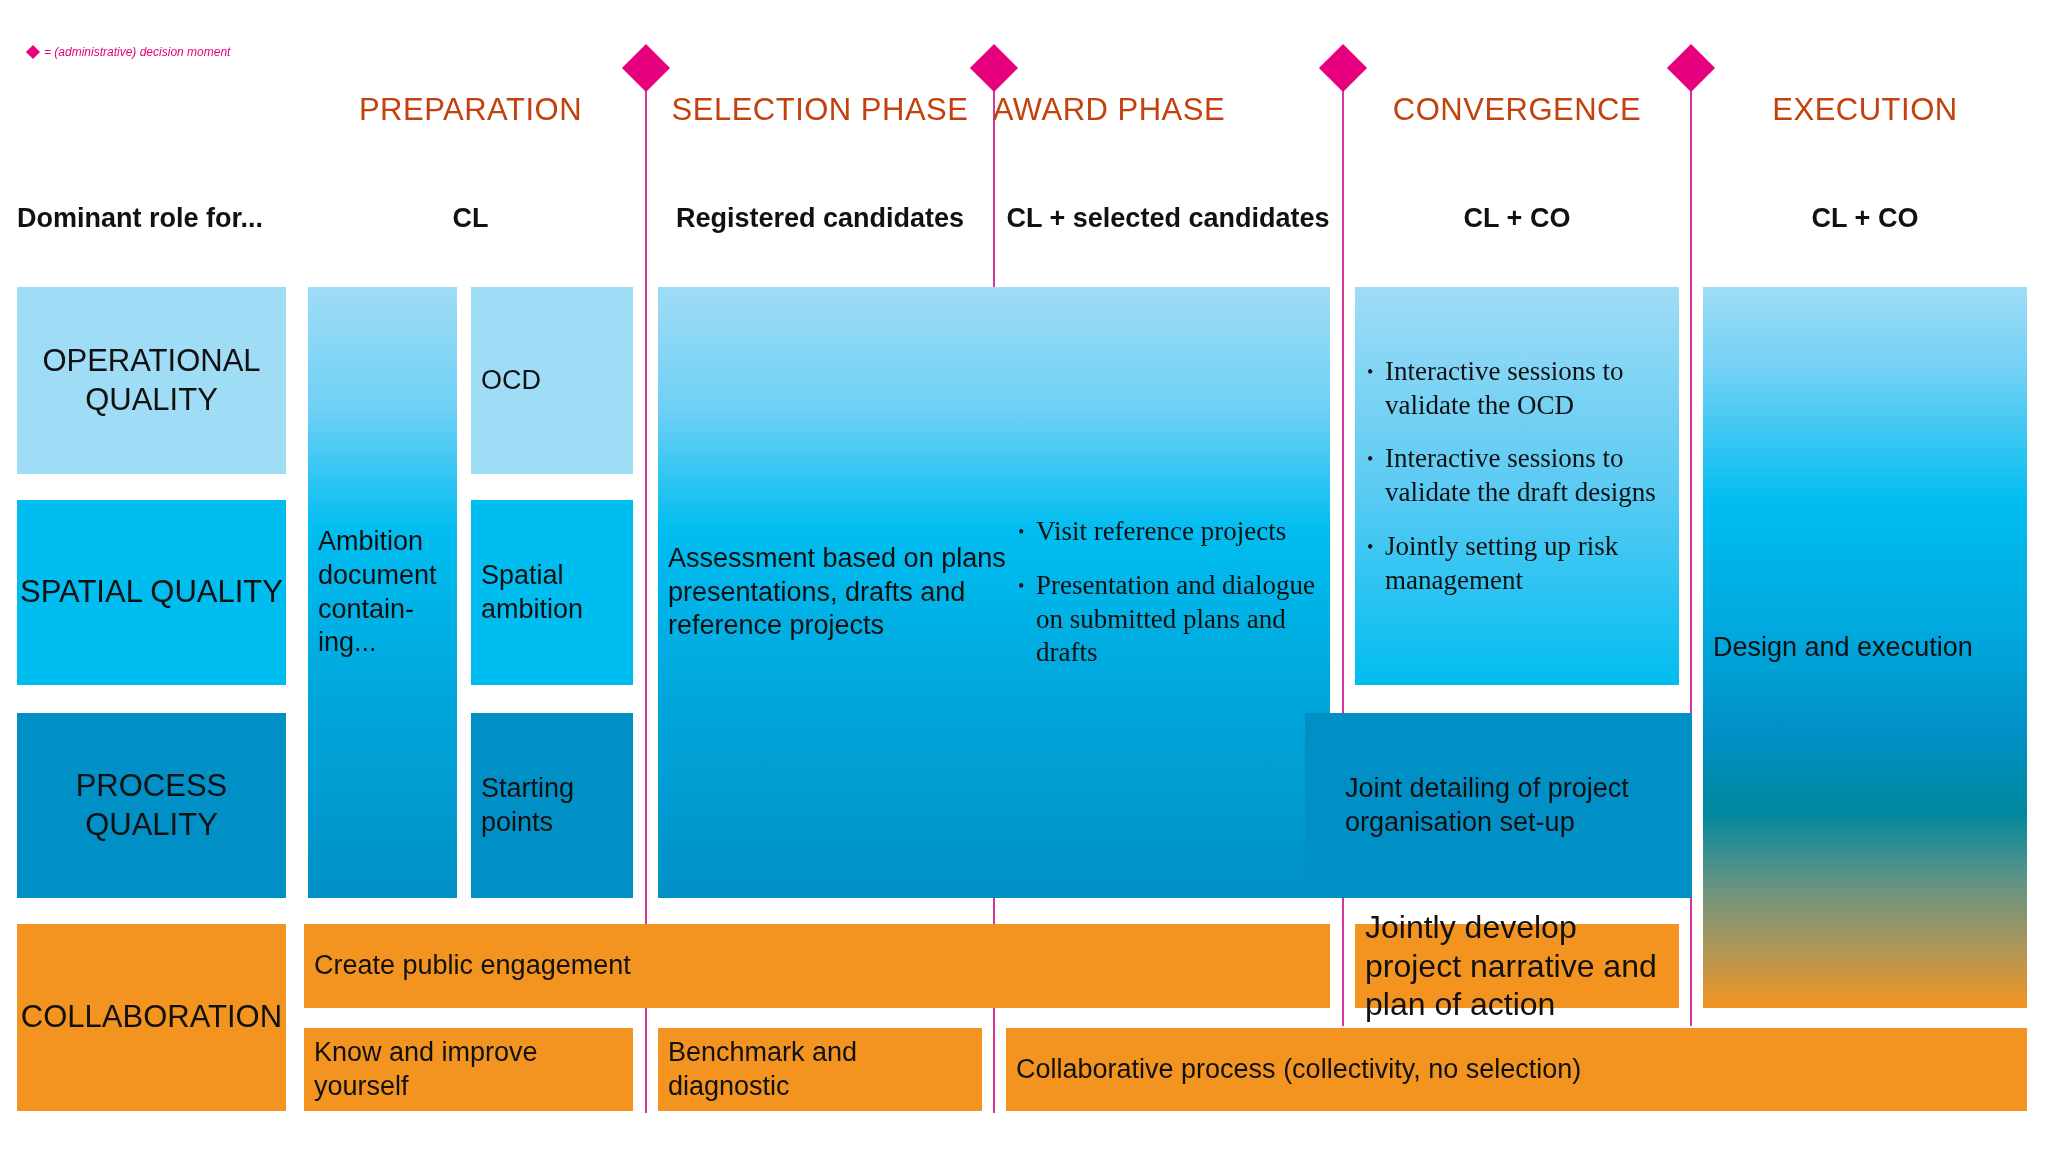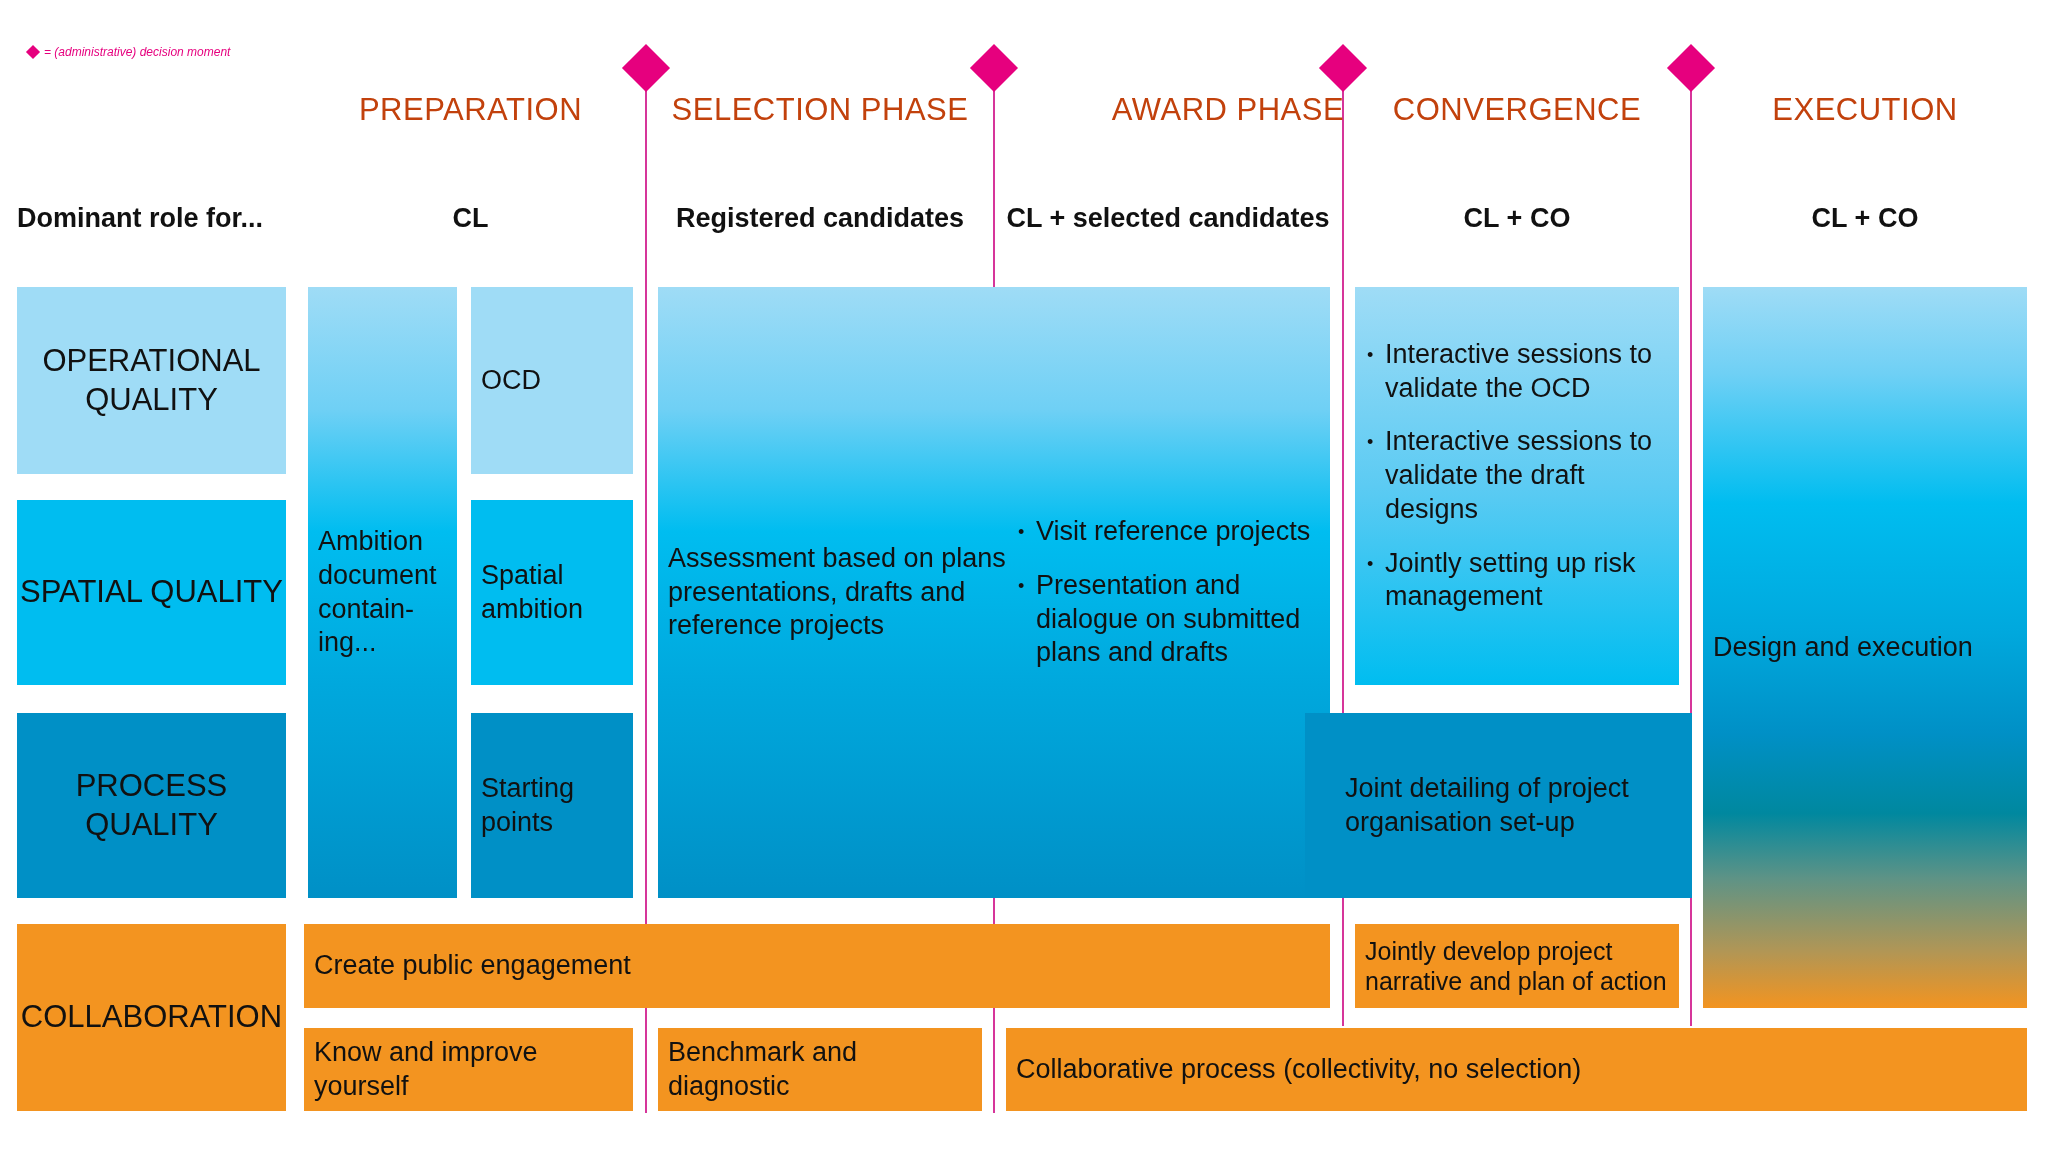--- a/index.html
+++ b/index.html
@@ -17,21 +17,21 @@
   .diamond { width:34px; height:34px; background:#e6007e; transform:rotate(45deg); }
   .box { display:flex; align-items:center; padding:0 10px; font-size:27px; line-height:1.25; color:#111; }
   .rowlabel { font-size:31px; justify-content:center; text-align:center; padding:0 2px; }
   .lb { background:#9fdcf6; }
   .mb { background:#00bdf0; }
   .db { background:#0090c6; }
   .og { background:#f39420; }
   .grad { background:linear-gradient(to bottom, #9fdcf6 0%, #6fd0f5 20%, #00bdf0 40%, #00a8dd 65%, #0090c6 100%); }
   .grad-conv { background:linear-gradient(to bottom, #9fdcf6 0%, #5ccbf3 50%, #00bdf0 100%); }
   .grad-exec { background:linear-gradient(to bottom, #9fdcf6 0%, #6fd0f5 12%, #00bdf0 30%, #00a8dd 48%, #0090c6 62%, #00889f 73%, #5e9386 82%, #b09656 92%, #f39420 100%); }
-  ul.bl { list-style:none; margin:0; padding:0; }
+  ul.bl { list-style:none; margin:0; padding:0;font-family:Liberation Serif, serif; }
   ul.bl li { position:relative; padding-left:20px; margin-bottom:20px; }
   ul.bl li:last-child { margin-bottom:0; }
   ul.bl li::before { content:"\2022"; position:absolute; left:2px; top:0; font-size:18px; line-height:34px; }
   ul.sub { list-style:none; margin:0; padding:0 0 0 4px; }
   ul.sub li { margin-bottom:0; padding-left:20px; }
 </style>
 </head>
 <body>
 
 <div class="abs legend">
@@ -43,21 +43,21 @@
 <div class="abs diamond" style="left:629px; top:51px;"></div>
 <div class="abs vline" style="left:993px; top:68px; height:1045px;"></div>
 <div class="abs diamond" style="left:977px; top:51px;"></div>
 <div class="abs vline" style="left:1342px; top:68px; height:958px;"></div>
 <div class="abs diamond" style="left:1326px; top:51px;"></div>
 <div class="abs vline" style="left:1690px; top:68px; height:958px;"></div>
 <div class="abs diamond" style="left:1674px; top:51px;"></div>
 
 <div class="abs phase-title" style="left:308px; width:325px;">PREPARATION</div>
 <div class="abs phase-title" style="left:658px; width:324px;">SELECTION PHASE</div>
-<div class="abs phase-title" style="left:1066px; width:324px;">AWARD PHASE</div>
+<div class="abs phase-title" style="left:947px; width:324px;">AWARD PHASE</div>
 <div class="abs phase-title" style="left:1355px; width:324px;">CONVERGENCE</div>
 <div class="abs phase-title" style="left:1703px; width:324px;">EXECUTION</div>
 
 <div class="abs role left" style="left:17px; width:280px;">Dominant role for...</div>
 <div class="abs role" style="left:308px; width:325px;">CL</div>
 <div class="abs role" style="left:658px; width:324px;">Registered candidates</div>
 <div class="abs role" style="left:1006px; width:324px;">CL + selected candidates</div>
 <div class="abs role" style="left:1355px; width:324px;">CL + CO</div>
 <div class="abs role" style="left:1703px; width:324px;">CL + CO</div>
 
@@ -101,21 +101,21 @@
 <div class="abs box grad-conv" style="left:1355px; top:287px; width:324px; height:398px;">
   <ul class="bl" style="margin-top:-20px;">
     <li>Interactive sessions to validate the OCD</li>
     <li>Interactive sessions to validate the draft designs</li>
     <li>Jointly setting up risk management</li>
   </ul>
 </div>
 <div class="abs box db" style="left:1305px; top:713px; width:387px; height:185px;padding-left:40px;">
   <span>Joint detailing of project organisation set-up</span>
 </div>
-<div class="abs box og" style="left:1355px; top:924px; width:324px; height:84px; font-size:25px; line-height:1.2;">
+<div class="abs box og" style="left:1355px; top:924px; width:324px; height:84px; font-size:32px; line-height:1.2;">
   <span>Jointly develop project narrative and plan of action</span>
 </div>
 
 <div class="abs box grad-exec" style="left:1703px; top:287px; width:324px; height:721px;">
   <span>Design and execution</span>
 </div>
 
 <div class="abs box og" style="left:304px; top:924px; width:1026px; height:84px;">
   <span>Create public engagement</span>
 </div>

